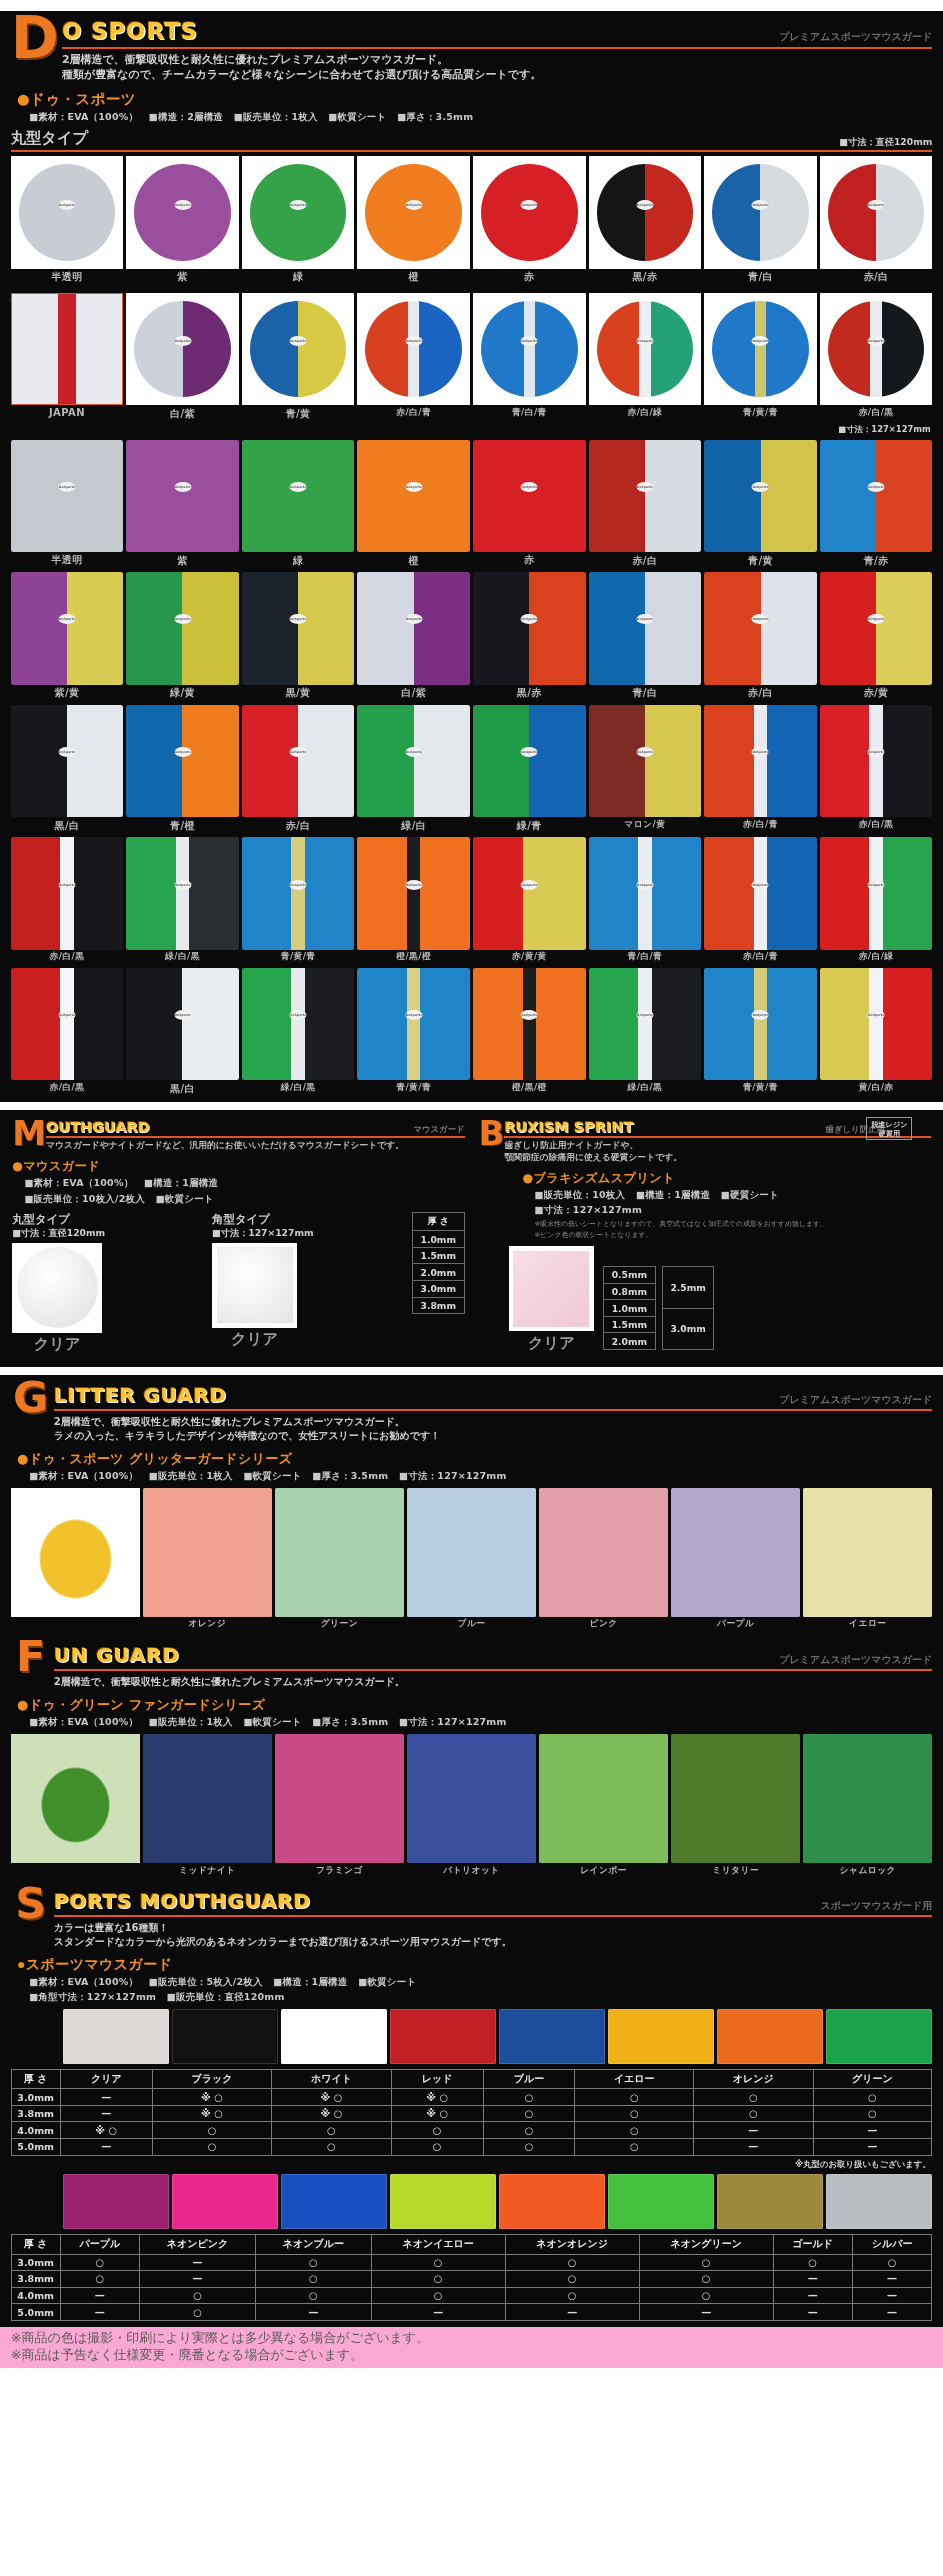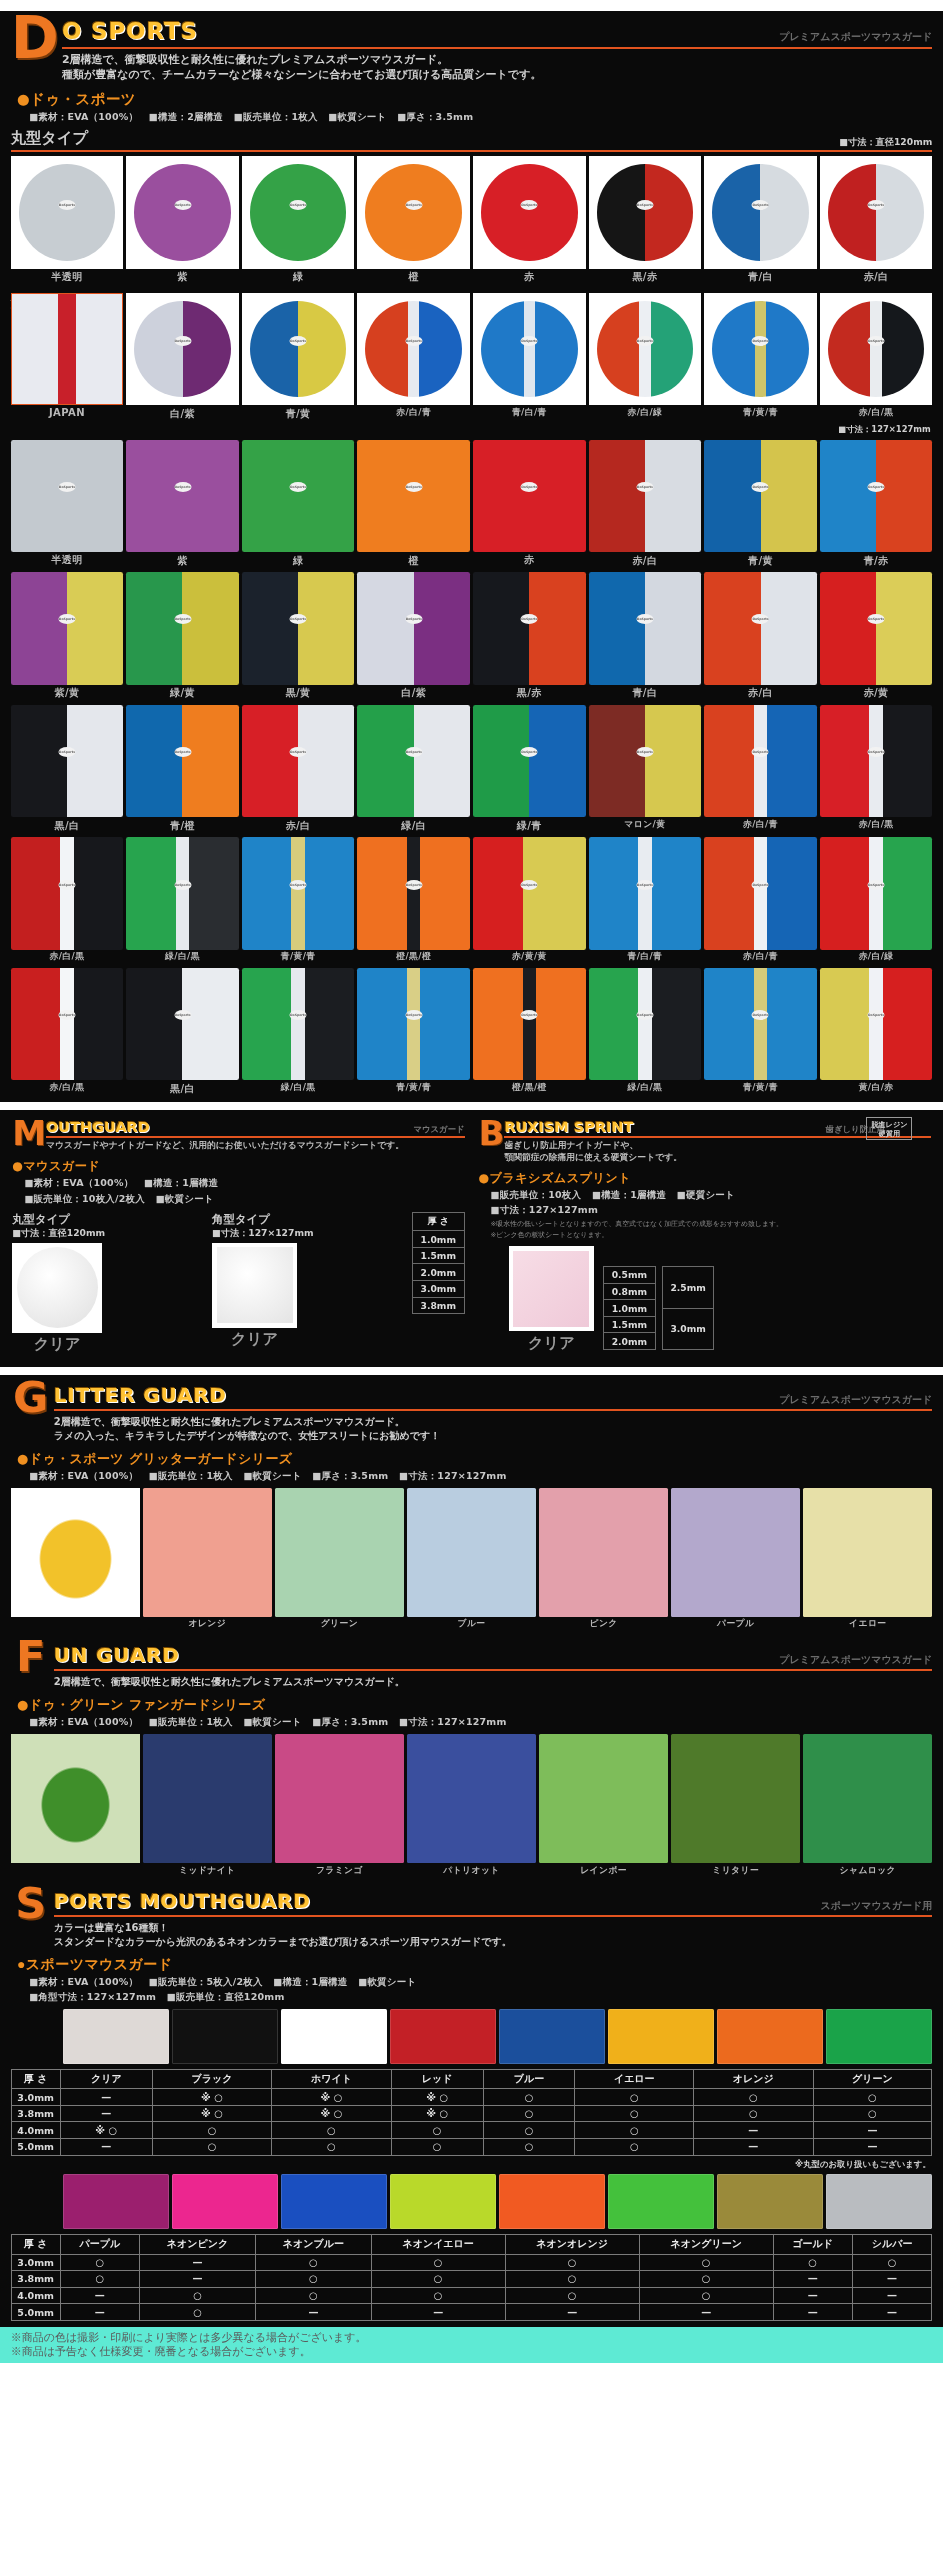--- a/index.html
+++ b/index.html
@@ -90,21 +90,21 @@
   .clear-label { font-size: 15.3px; font-weight:900; color:#9a9a9a; text-align:center; margin-top:1.5px;}
 
   
   table.ct { width: calc(100% - 21.4px); margin: 4.6px 10.7px 0 10.7px; border-collapse: collapse; font-size: 9.5px;}
   table.ct th, table.ct td { border: 0.8px solid #7b7b7b; text-align:center; padding: 2.3px 1.5px; color:#dcdcdc; font-weight:700;}
   table.ct th { font-size:10px; color:#eaeaea;}
   table.ct td.th-left { width: 49px; }
   .circ { font-size: 10px; }
 
   .note-right { text-align:right; font-size:8.4px; color:#cfcfcf; padding: 3.1px 12.2px 0 0; font-weight:700;}
-  .footer-note { background:#5eead4; color:#5b5b5b; font-size:11px; padding:3.1px 10.7px 4.6px 10.7px; line-height:1.3;font-family:Liberation Serif, serif;}
+  .footer-note { background:#f9a8d4; color:#5b5b5b; font-size:13px; padding:3.1px 10.7px 4.6px 10.7px; line-height:1.3;}
 
   .badge-box {
     position:absolute; right:23px; top:3.1px; border:0.8px solid #9a9a9a; padding:1.5px 3.8px;
     font-size:7.2px; color:#d0d0d0; text-align:center; line-height:1.25; font-weight:700;
   }
   .tiny-note { font-size: 6.9px; color:#8d8d8d; line-height:1.3; margin-top:2.3px;}
   .pink-sq { width:100%; aspect-ratio:1/1; background:linear-gradient(135deg,#f7dde6,#efc9d8); }
   .clearsq { width:100%; aspect-ratio:1/1; background:radial-gradient(circle at 40% 35%, #ffffff, #e4e4e4);}
   .clearcircle { width:100%; aspect-ratio:1/1; border-radius:50%; background:radial-gradient(circle at 40% 35%, #ffffff, #dfdfdf);}
   .swwrap { background:#fff; padding:4.6px; }
@@ -612,21 +612,21 @@
             <div class="mini-title-row">
               <div class="mini-title">RUXISM  SPRINT</div>
               <div class="mini-jp" style="margin-right:46px;">歯ぎしり防止用</div>
             </div>
             <div class="mini-rule"></div>
             <div class="mini-desc">歯ぎしり防止用ナイトガードや、</div>
             <div class="mini-desc">顎関節症の除痛用に使える硬質シートです。</div>
           </div>
         </div>
 
-        <div style="margin-top:6.1px;">
+        <div style="margin-top:6.1px;margin-left:44px;">
           <div class="sub-title" style="font-size:12.2px;">●ブラキシズムスプリント</div>
           <div class="spec-line" id="bxspec1"><span class="item">■販売単位：10枚入</span><span class="item">■構造：1層構造</span><span class="item">■硬質シート</span></div>
           <div class="spec-line" id="bxspec2"><span class="item">■寸法：127×127mm</span></div>
           <div class="tiny-note" style="padding-left:12.2px;">※吸水性の低いシートとなりますので、真空式ではなく加圧式での成形をおすすめ致します。</div>
           <div class="tiny-note" style="padding-left:12.2px;">※ピンク色の板状シートとなります。</div>
         </div>
 
         <div style="display:flex; gap:9.2px; margin-top:6.1px; align-items:flex-start; padding-left:30.5px;">
           <div>
             <div class="swwrap" style="width:85px;">

